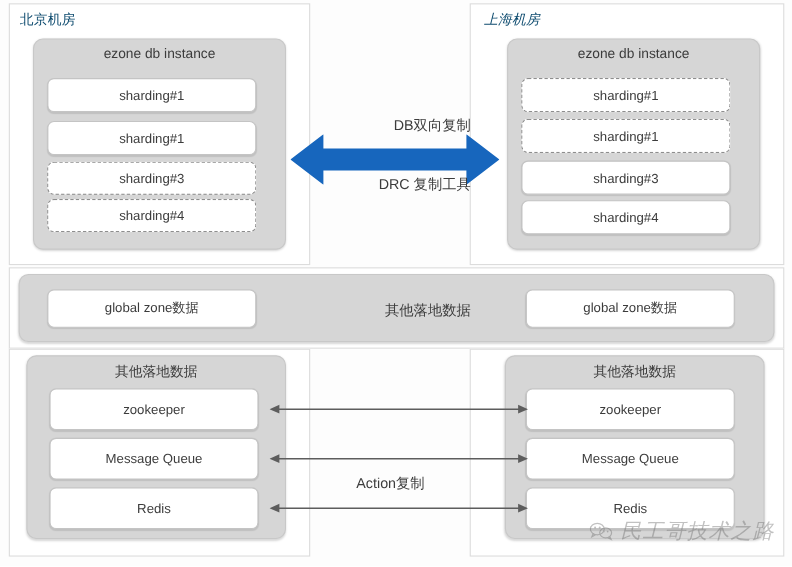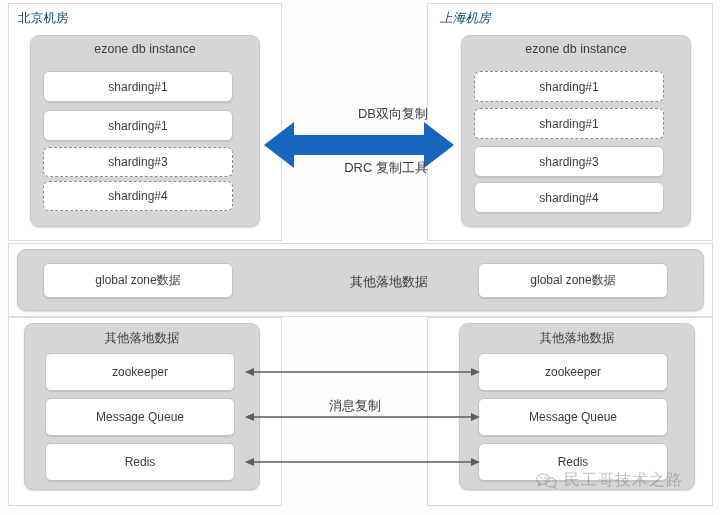--- a/index.html
+++ b/index.html
@@ -102,24 +102,25 @@
   }
 
   
   #watermark {
     position: absolute;
     display: flex;
     align-items: center;
     gap: 6px;
     opacity: 0.42;
     color: #6e6e6e;
-    font-size: 16px;
+    font-size: 19px;
     letter-spacing: 1px;
     white-space: nowrap;
     pointer-events: none;
+    font-style: italic;
   }
   #watermark .wm-text {
     font-family: "DejaVu Sans", sans-serif;
   }
 </style>
 </head>
 <body>
 
 <div id="stage">
 
@@ -226,29 +227,29 @@
   </div>
 
   <div class="conn" style="left:245px; top:365px; width:235px; height:14px;">
     <svg width="235" height="14" viewBox="0 0 235 14" xmlns="http://www.w3.org/2000/svg">
       <line x1="6" y1="7" x2="229" y2="7" stroke="#5d5d5d" stroke-width="1.3"></line>
       <polygon points="0,7 9,3 9,11" fill="#5d5d5d"></polygon>
       <polygon points="235,7 226,3 226,11" fill="#5d5d5d"></polygon>
     </svg>
   </div>
 
-  <div class="conn-label" style="left:282px; top:397px; width:146px;">消息复制</div>
   <div class="conn" style="left:245px; top:410px; width:235px; height:14px;">
     <svg width="235" height="14" viewBox="0 0 235 14" xmlns="http://www.w3.org/2000/svg">
       <line x1="6" y1="7" x2="229" y2="7" stroke="#5d5d5d" stroke-width="1.3"></line>
       <polygon points="0,7 9,3 9,11" fill="#5d5d5d"></polygon>
       <polygon points="235,7 226,3 226,11" fill="#5d5d5d"></polygon>
     </svg>
   </div>
 
+  <div class="conn-label" style="left:282px; top:431px; width:146px;">Action复制</div>
   <div class="conn" style="left:245px; top:455px; width:235px; height:14px;">
     <svg width="235" height="14" viewBox="0 0 235 14" xmlns="http://www.w3.org/2000/svg">
       <line x1="6" y1="7" x2="229" y2="7" stroke="#5d5d5d" stroke-width="1.3"></line>
       <polygon points="0,7 9,3 9,11" fill="#5d5d5d"></polygon>
       <polygon points="235,7 226,3 226,11" fill="#5d5d5d"></polygon>
     </svg>
   </div>
 
   <div id="watermark" style="left:536px; top:470px;">
     <span style="display:inline-block;width:22px;height:18px;">

